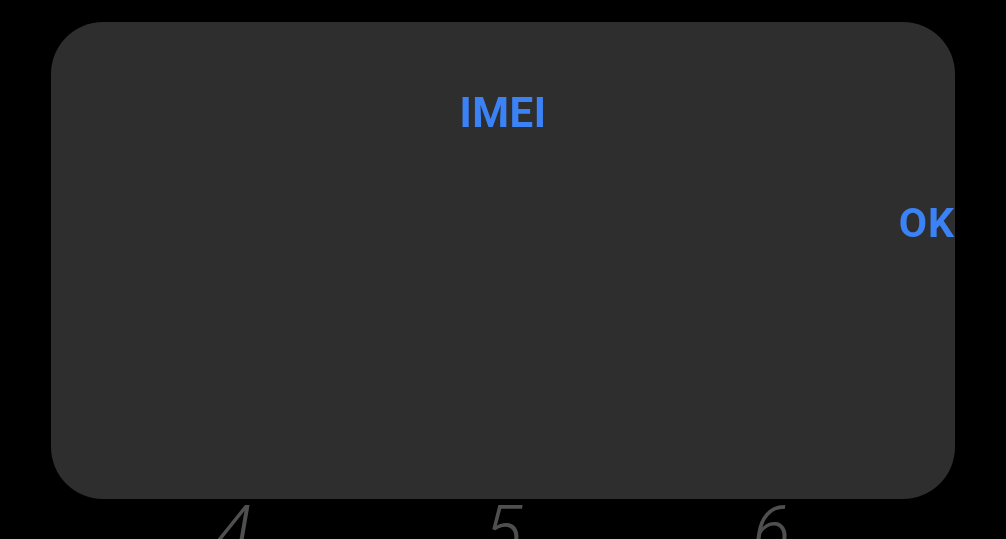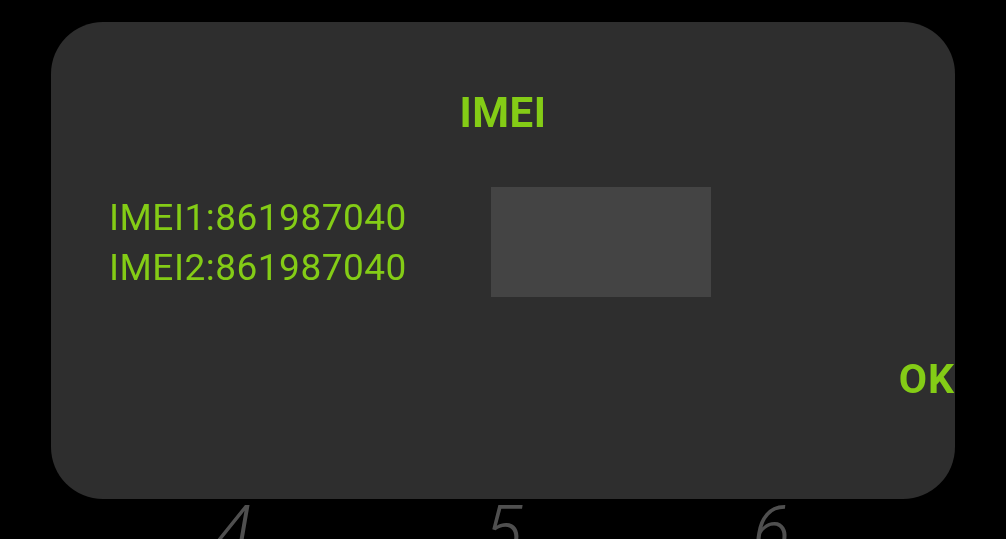--- a/index.html
+++ b/index.html
@@ -18,21 +18,21 @@
     .dialog {
       position: absolute;
       top: 22px;
       left: 51px;
       right: 51px;
       bottom: 40px;
       background: #2e2e2e;
       border-radius: 52px;
       display: flex;
       flex-direction: column;
-      color: #84cc16;
+      color: #3b82f6;
     }
     .dialog-title {
       text-align: center;
       font-size: 42px;
       font-weight: 700;
       margin-top: 66px;
       letter-spacing: 0.5px;
     }
     .dialog-content {
       margin-top: 56px;
@@ -77,25 +77,20 @@
     }
     .keypad-digit {
       opacity: 0.75;
     }
   </style>
 </head>
 <body>
 
 <div class="dialog">
   <div class="dialog-title">IMEI</div>
-  <div class="dialog-content">
-    <div class="imei-line"><span>IMEI1:</span><span>861987040</span></div>
-    <div class="imei-line"><span>IMEI2:</span><span>861987040</span></div>
-    <div class="redaction-box"></div>
-  </div>
   <div class="dialog-button">OK</div>
 </div>
 
 <div class="keypad-hint">
   <span class="keypad-digit">4</span>
   <span class="keypad-digit">5</span>
   <span class="keypad-digit">6</span>
 </div>
 
 </body></html>

